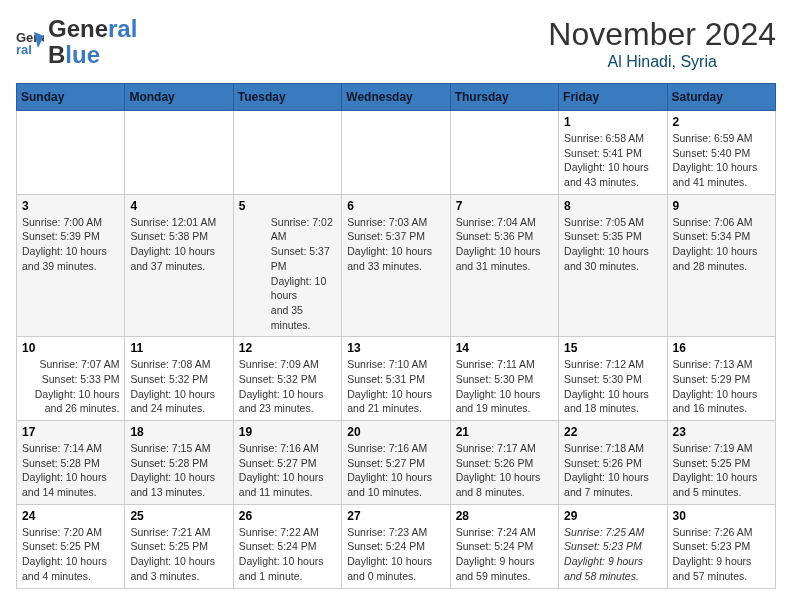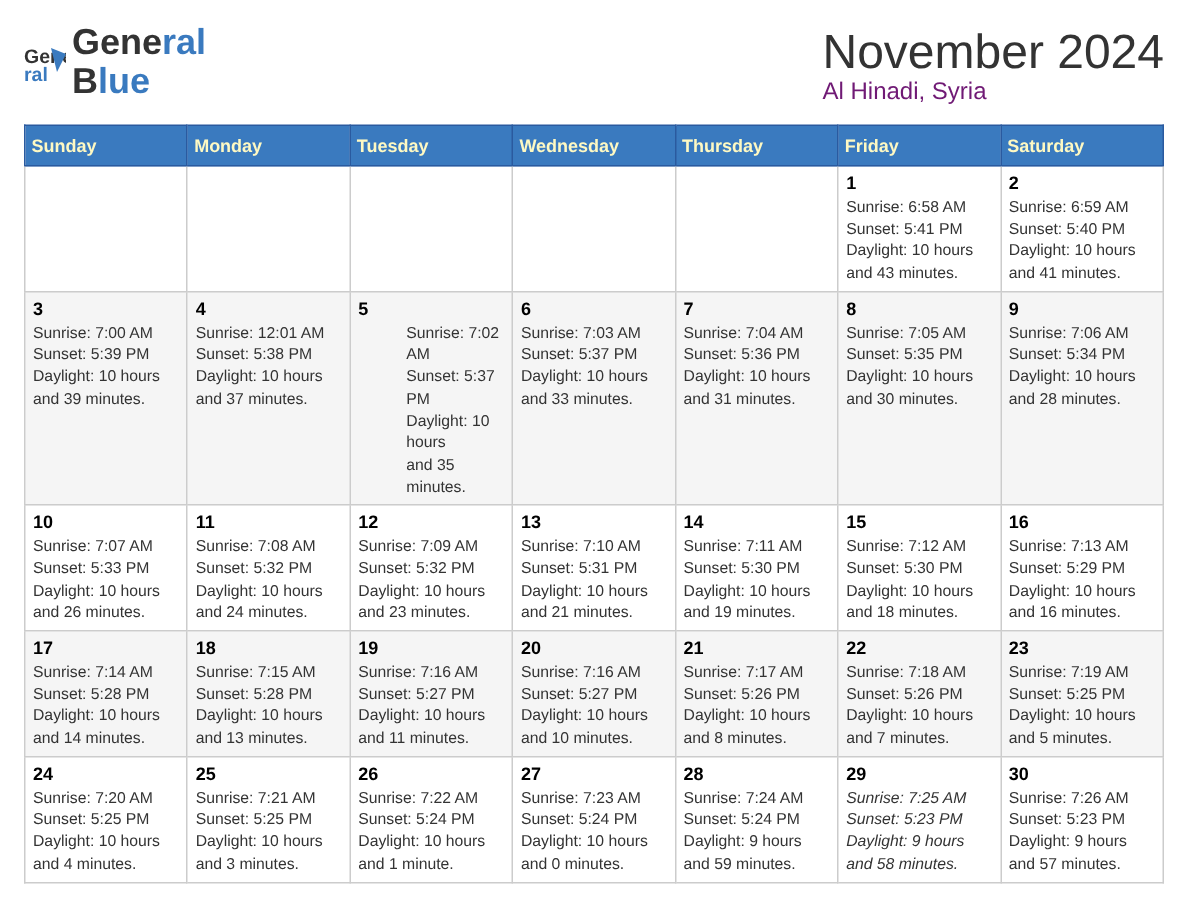--- a/index.html
+++ b/index.html
@@ -28,39 +28,39 @@
       line-height: 1.1;
     }
     .logo-text span {
       color: #3a7abf;
     }
     .logo-icon {
       width: 28px;
       height: 28px;
     }
     .title-block {
-      text-align: left;
+      text-align: center;
     }
     .month-title {
       font-size: 32px;
       font-weight: normal;
       color: #333;
     }
     .location-title {
       font-size: 16px;
-      color: #701a75;
+      color: #0c4a6e;
     }
     .calendar {
       width: 100%;
       border-collapse: collapse;
       font-size: 11px;
     }
     .calendar th {
       background: #3a7abf;
-      color: #fef9c3;
+      color: #0f172a;
       padding: 6px 4px;
       text-align: left;
       font-size: 12px;
       border: 1px solid #2a5a9f;
     }
     .calendar td {
       border: 1px solid #ccc;
       vertical-align: top;
       padding: 4px 5px;
       width: 108px;
@@ -192,21 +192,21 @@
           <span class="day-num">9</span>
           <div class="day-info" style="white-space: pre-line;">Sunrise: 7:06 AM
 Sunset: 5:34 PM
 Daylight: 10 hours
 and 28 minutes.</div>
         </td>
       </tr>
       <tr>
         <td>
           <span class="day-num">10</span>
-          <div class="day-info" style="white-space: pre-line;">Sunrise: 7:07 AM
+          <div class="day-info" style="white-space: pre-line; text-align: right;">Sunrise: 7:07 AM
 Sunset: 5:33 PM
 Daylight: 10 hours
 and 26 minutes.</div>
         </td>
         <td>
           <span class="day-num">11</span>
           <div class="day-info" style="white-space: pre-line;">Sunrise: 7:08 AM
 Sunset: 5:32 PM
 Daylight: 10 hours
 and 24 minutes.</div>

